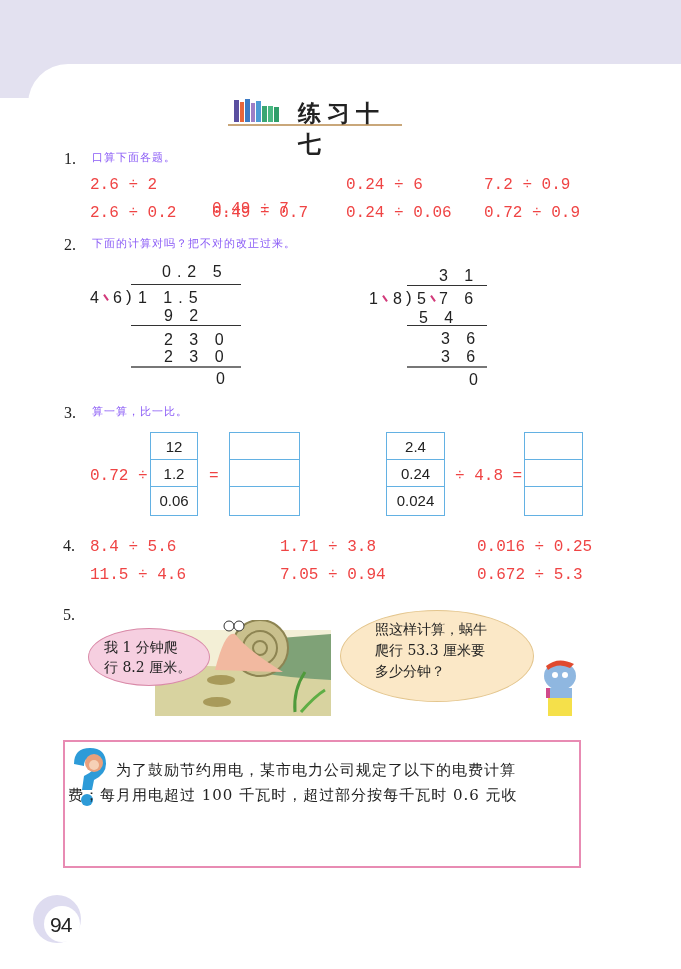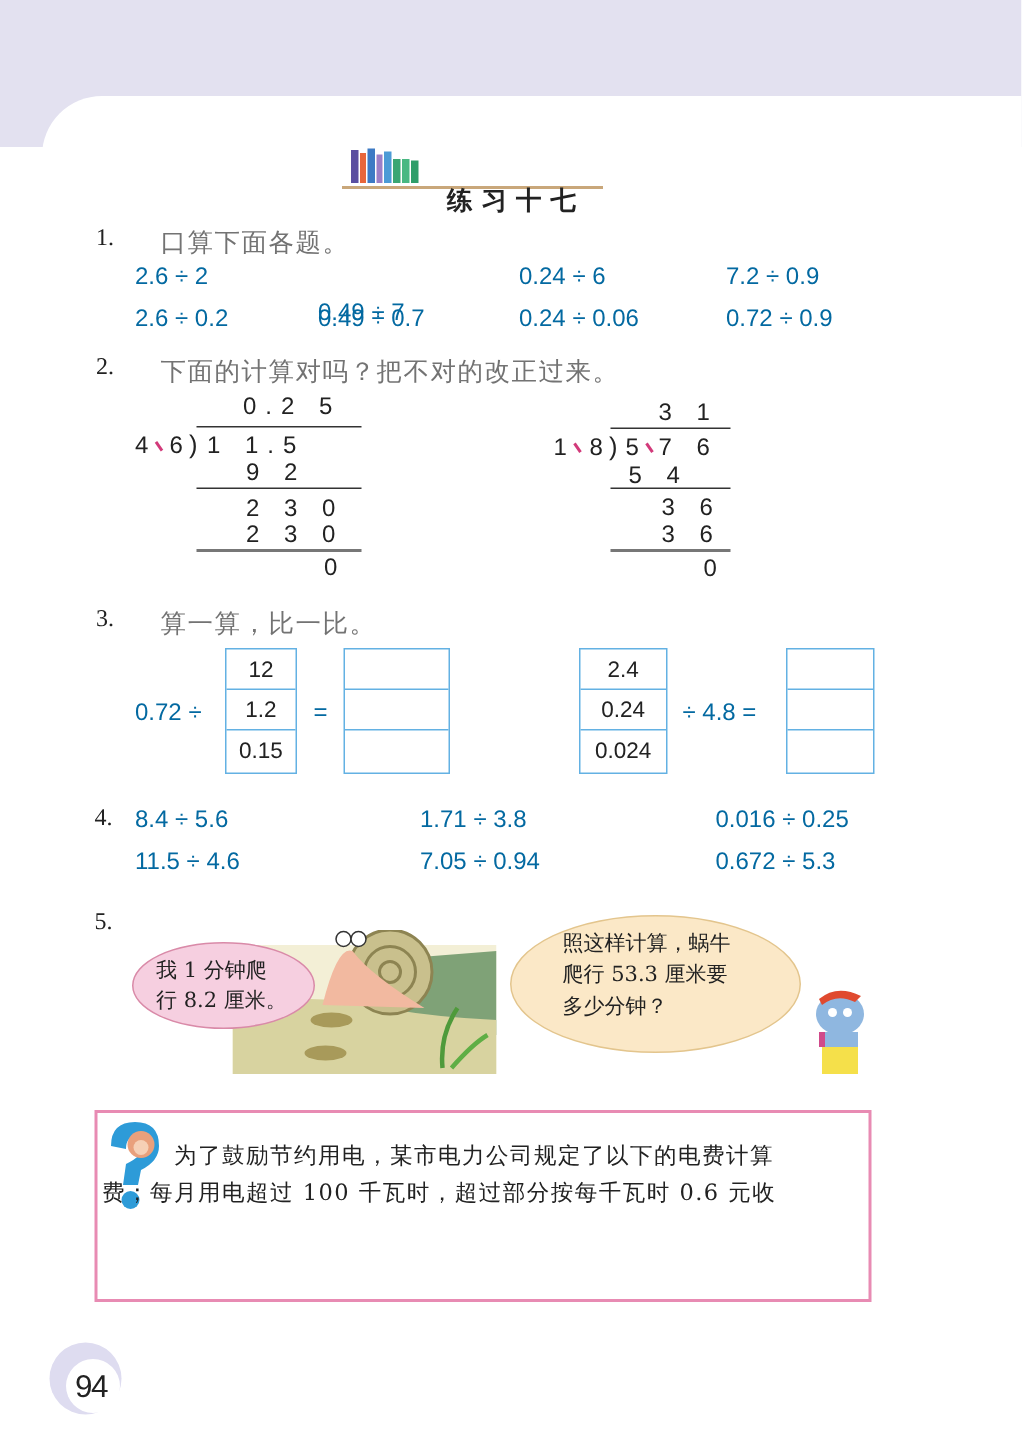--- a/index.html
+++ b/index.html
@@ -18,30 +18,30 @@
       background: #fff; border-top-left-radius: 40px;
     }
     .title-wrap {
       position: absolute; left: 228px; top: 96px; width: 174px; height: 28px;
       border-bottom: 2px solid #c9a77a;
     }
     .books { position: absolute; left: 2px; top: 2px; width: 56px; height: 24px; }
     .title-text {
       position: absolute; left: 70px; top: 2px;
       font-family: "DejaVu Sans", sans-serif; font-weight: bold;
-      font-size: 17px; letter-spacing: 6px; color: #222; margin-top: 24px;
+      font-size: 23px; letter-spacing: 6px; color: #222;
     }
     .q-num {
       position: absolute; font-family: "Liberation Serif", serif; font-size: 16px; color: #222;
     }
     .q-title {
-      position: absolute; font-size: 17px; color: #737373; letter-spacing: 1px; margin-left: 15px;
+      position: absolute; font-size: 11px; color: #8b5cf6; letter-spacing: 1px;
     }
     .sans {
-      font-family: Liberation Sans, sans-serif; font-size: 16px; color: #0369a1; position: absolute;
+      font-family: Liberation Mono, monospace; font-size: 16px; color: #ef4444; position: absolute;
       white-space: nowrap;
     }
     .ld { position: absolute; font-family: "Liberation Sans", sans-serif; font-size: 16px; color: #222; letter-spacing: 6px; white-space: pre; }
     .hline { position: absolute; height: 0; border-top: 1.2px solid #333; }
     .hline.grey { border-top: 2px solid #777; }
     .bracket { position: absolute; font-family: "Liberation Sans", sans-serif; font-size: 17px; color: #222; }
     .pinkmark { position: absolute; width: 2px; height: 7px; background: #d23a7a; transform: rotate(-35deg); }
     .stack { position: absolute; border: 1.5px solid #63b1e3; }
     .stack .cell {
       height: 27px; border-bottom: 1.5px solid #63b1e3; box-sizing: border-box;
@@ -153,21 +153,21 @@
   <span class="ld" style="left:469px;top:371px;">0</span>
 </div>
 
 <span class="q-num" style="left:64px;top:404px;">3.</span>
 <span class="q-title" style="left:92px;top:404px;text-align:right;">算一算，比一比。</span>
 
 <span class="sans" style="left:90px;top:467px;">0.72 ÷</span>
 <div class="stack" style="left:150px;top:432px;width:46px;height:82px;">
   <div class="cell">12</div>
   <div class="cell">1.2</div>
-  <div class="cell">0.15</div>
+  <div class="cell">0.06</div>
 </div>
 <span class="sans" style="left:209px;top:467px;">=</span>
 <div class="stack" style="left:229px;top:432px;width:69px;height:82px;">
   <div class="cell"></div>
   <div class="cell"></div>
   <div class="cell"></div>
 </div>
 
 <div class="stack" style="left:386px;top:432px;width:57px;height:82px;">
   <div class="cell">2.4</div>

